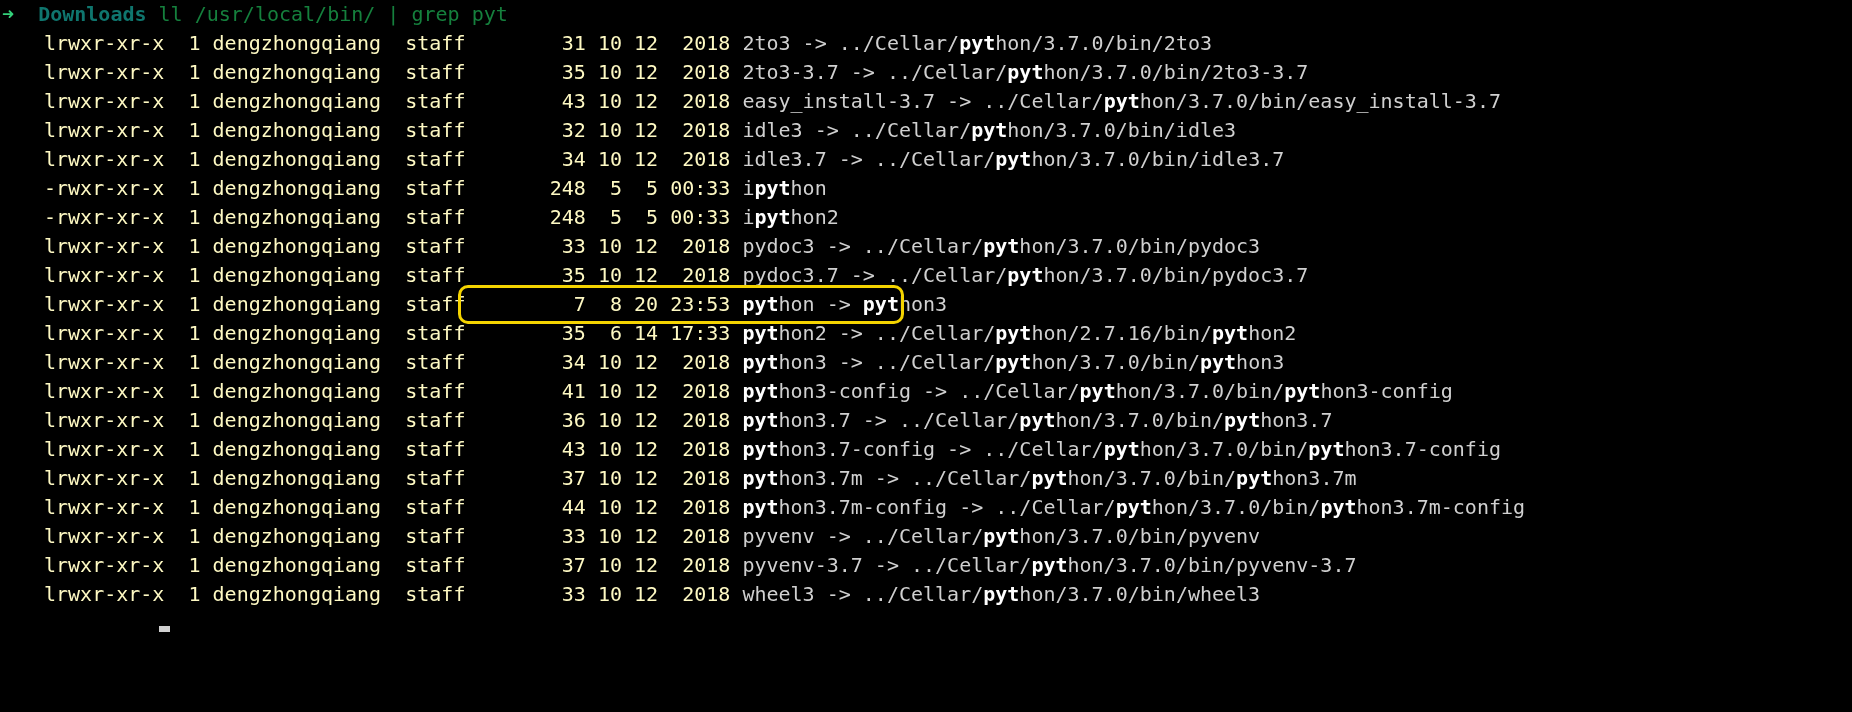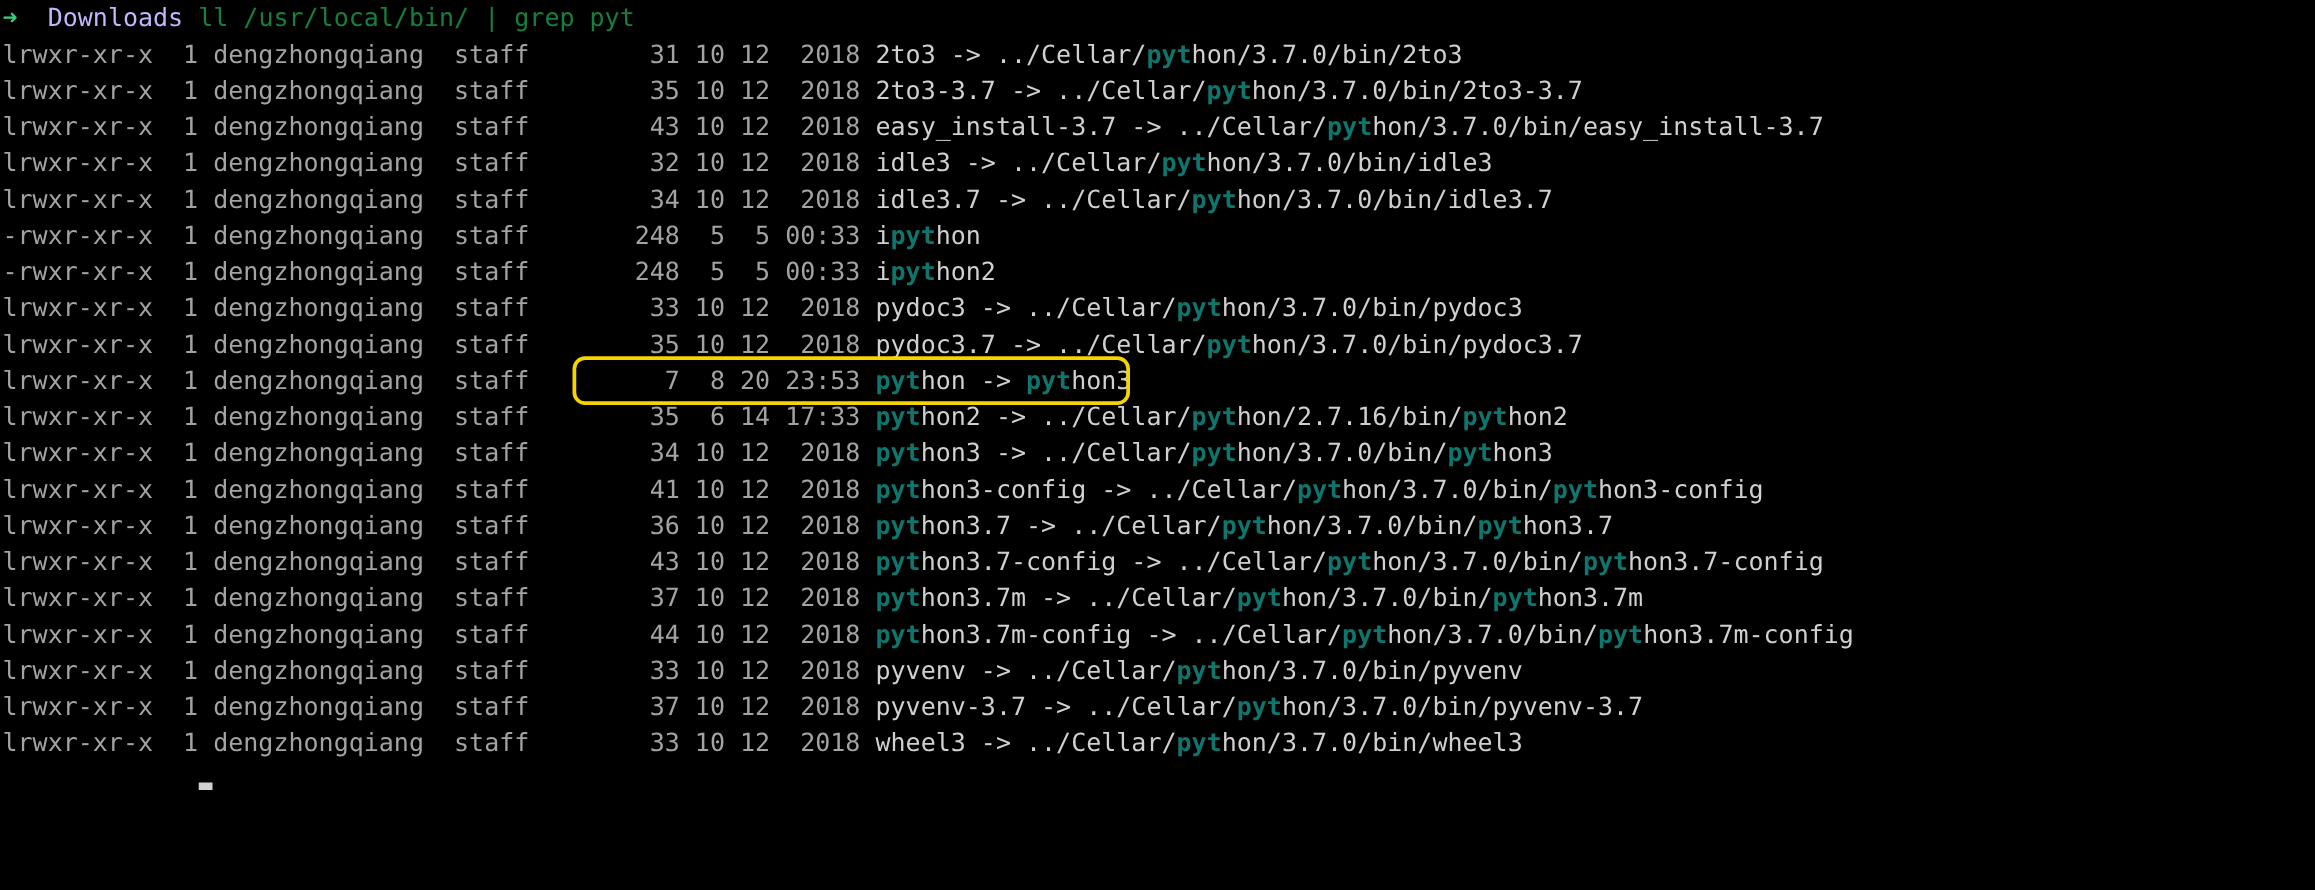--- a/index.html
+++ b/index.html
@@ -10,24 +10,24 @@
     font-size:20px;
     line-height:29px;
     width:1852px;
   }
   #term{
     white-space:pre;
     padding:0 2px 4px 2px;
   }
   .row{position:relative;white-space:pre;}
   .arrow{color:#33d17a;font-weight:bold;}
-  .cwd{color:#c4b5fd;font-weight:normal;}
+  .cwd{color:#0f766e;font-weight:bold;}
   .cmd{color:#15803d;}
-  .perm{color:#a3a3a3;}
-  .hl{color:#0f766e;font-weight:bold;}
+  .perm{color:#fef9c3;margin-left:42px;}
+  .hl{color:#ffffff;font-weight:bold;}
   .box{
     position:absolute;
     border:3px solid #f5d400;
     border-radius:10px;
     pointer-events:none;
   }
   .cursor{
     display:inline-block;
     width:11px;height:6px;
     background:#d0d0d0;

